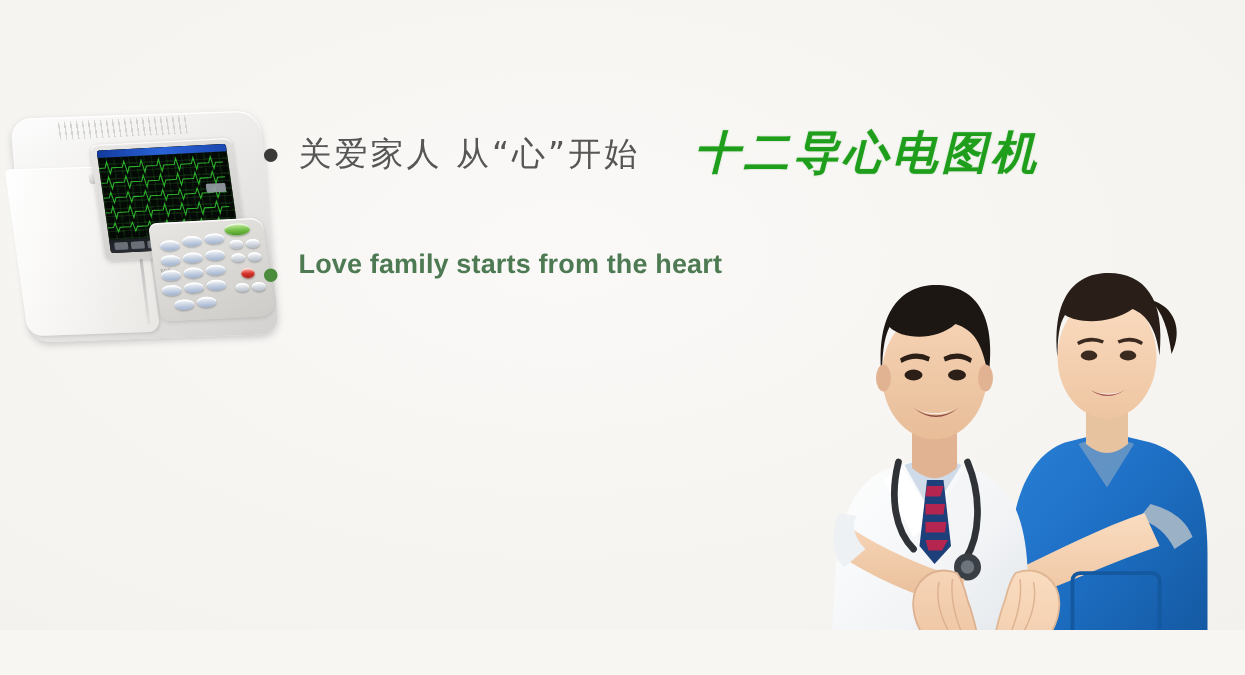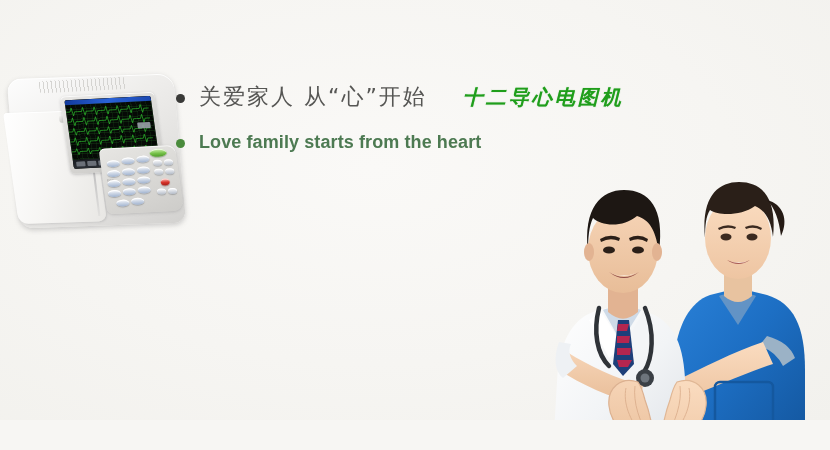--- a/index.html
+++ b/index.html
@@ -124,27 +124,27 @@
   .bullet{
     width:9px;height:9px;border-radius:50%;background:#3a3a38;flex:0 0 auto;
     margin-top:2px;
   }
   .bullet.green{background:#4a8b3c;}
   .cn-head{
     font-size:22px;color:#565654;letter-spacing:2px;white-space:nowrap;
     font-family:"DejaVu Sans","Liberation Sans",sans-serif;
   }
   .cn-calli{
-    font-size:20px;color:#1f9e1b;white-space:nowrap;margin-left:22px;
+    font-size:30px;color:#1f9e1b;white-space:nowrap;margin-left:22px;
     font-weight:bold;letter-spacing:3px;
     font-family:"DejaVu Sans","Liberation Sans",sans-serif;
     font-style:italic;
     text-shadow:0 0 1px rgba(31,158,27,.5);
   }
-  .line2{display:flex;align-items:center;gap:14px;margin-top:18px;}
+  .line2{display:flex;align-items:flex-end;gap:14px;margin-top:41px;}
   .en-block{line-height:1.35;}
   .en-text{
     font-size:18px;font-weight:bold;color:#4d7a52;white-space:nowrap;
     letter-spacing:.1px;
   }
 
   
   .people{position:absolute;left:505px;top:120px;width:325px;height:330px;}
   .people svg{display:block;}
 </style>

